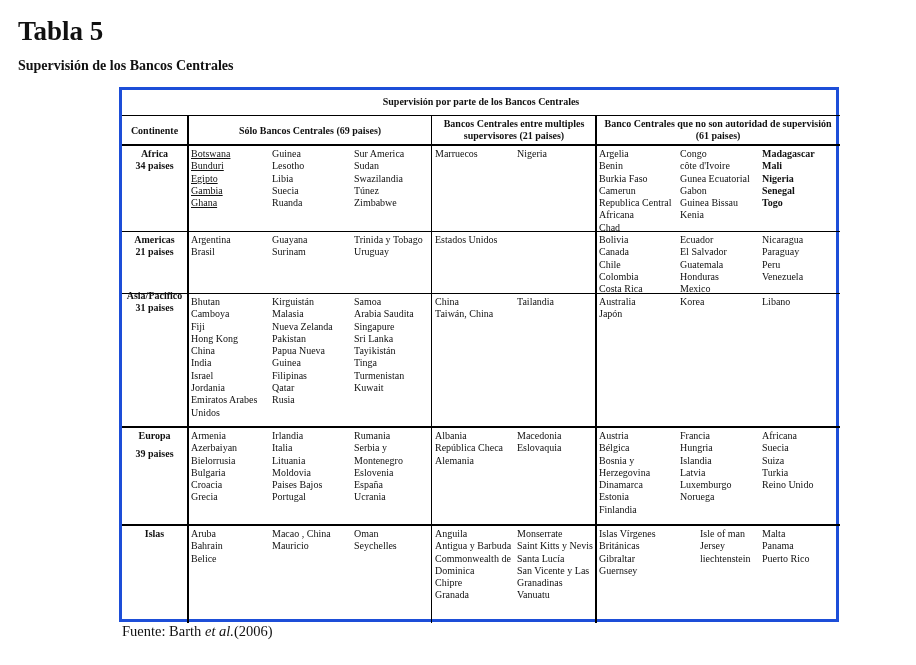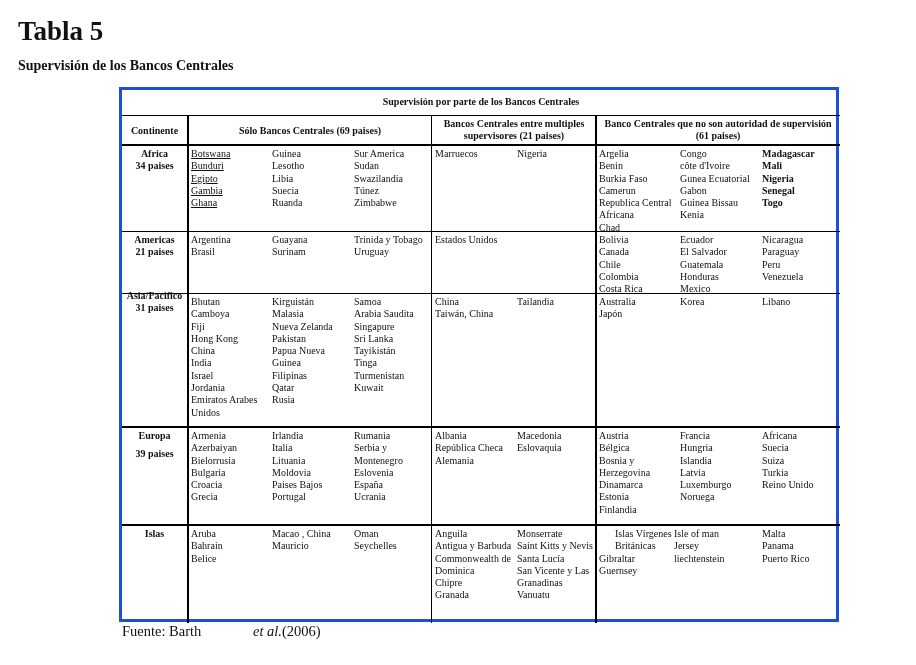--- a/index.html
+++ b/index.html
@@ -7,21 +7,21 @@
   .title { position:absolute; left:18px; top:16px; font-size:27px; font-weight:bold; }
   .subtitle { position:absolute; left:18px; top:58px; font-size:14px; font-weight:bold; }
   .tbl { position:absolute; left:119px; top:87px; width:720px; height:535px; border:3px solid #1d4ed8; box-sizing:border-box; }
   .hline, .vline { position:absolute; background:#000; }
   .cell { position:absolute; font-size:10px; line-height:12.3px; }
   .hdr { font-weight:bold; text-align:center; }
   .cont { text-align:center; font-weight:bold; }
   .col { position:absolute; font-size:10px; line-height:12.3px; }
   .col div { white-space:nowrap; }
   .source { position:absolute; left:122px; top:623px; font-size:14.5px; }
-  .source i { font-style:italic;margin-left:48px; }
+  .source i { font-style:italic; }
 </style>
 </head>
 <body>
 
 <div class="title">Tabla 5</div>
 <div class="subtitle">Supervisión de los Bancos Centrales</div>
 
 <div class="tbl" id="tbl">
 
   <div class="hline" style="left:0;top:25px;width:718px;height:1px;"></div>
@@ -272,25 +272,25 @@
         <div>Granada</div>
       </div>
       <div class="col" style="left: 395px; top: 438px; width: 80px;">
         <div>Monserrate</div>
         <div style="white-space: normal; width: 80px;">Saint Kitts y Nevis</div>
         <div>Santa Lucía</div>
         <div style="white-space: normal; width: 80px;">San Vicente y Las Granadinas</div>
         <div>Vanuatu</div>
       </div>
       <div class="col" style="left: 477px; top: 438px; width: 80px;">
-        <div style="white-space: normal; width: 80px; margin-left: 16px;">Islas Vírgenes Británicas</div>
+        <div style="white-space: normal; width: 80px;">Islas Vírgenes Británicas</div>
         <div>Gibraltar</div>
         <div>Guernsey</div>
       </div>
-      <div class="col" style="left: 552px; top: 438px; width: 80px;">
+      <div class="col" style="left: 578px; top: 438px; width: 80px;">
         <div>Isle of man</div>
         <div>Jersey</div>
         <div>liechtenstein</div>
       </div>
       <div class="col" style="left: 640px; top: 438px; width: 80px;">
         <div>Malta</div>
         <div>Panama</div>
         <div>Puerto Rico</div>
       </div>
     </div>

